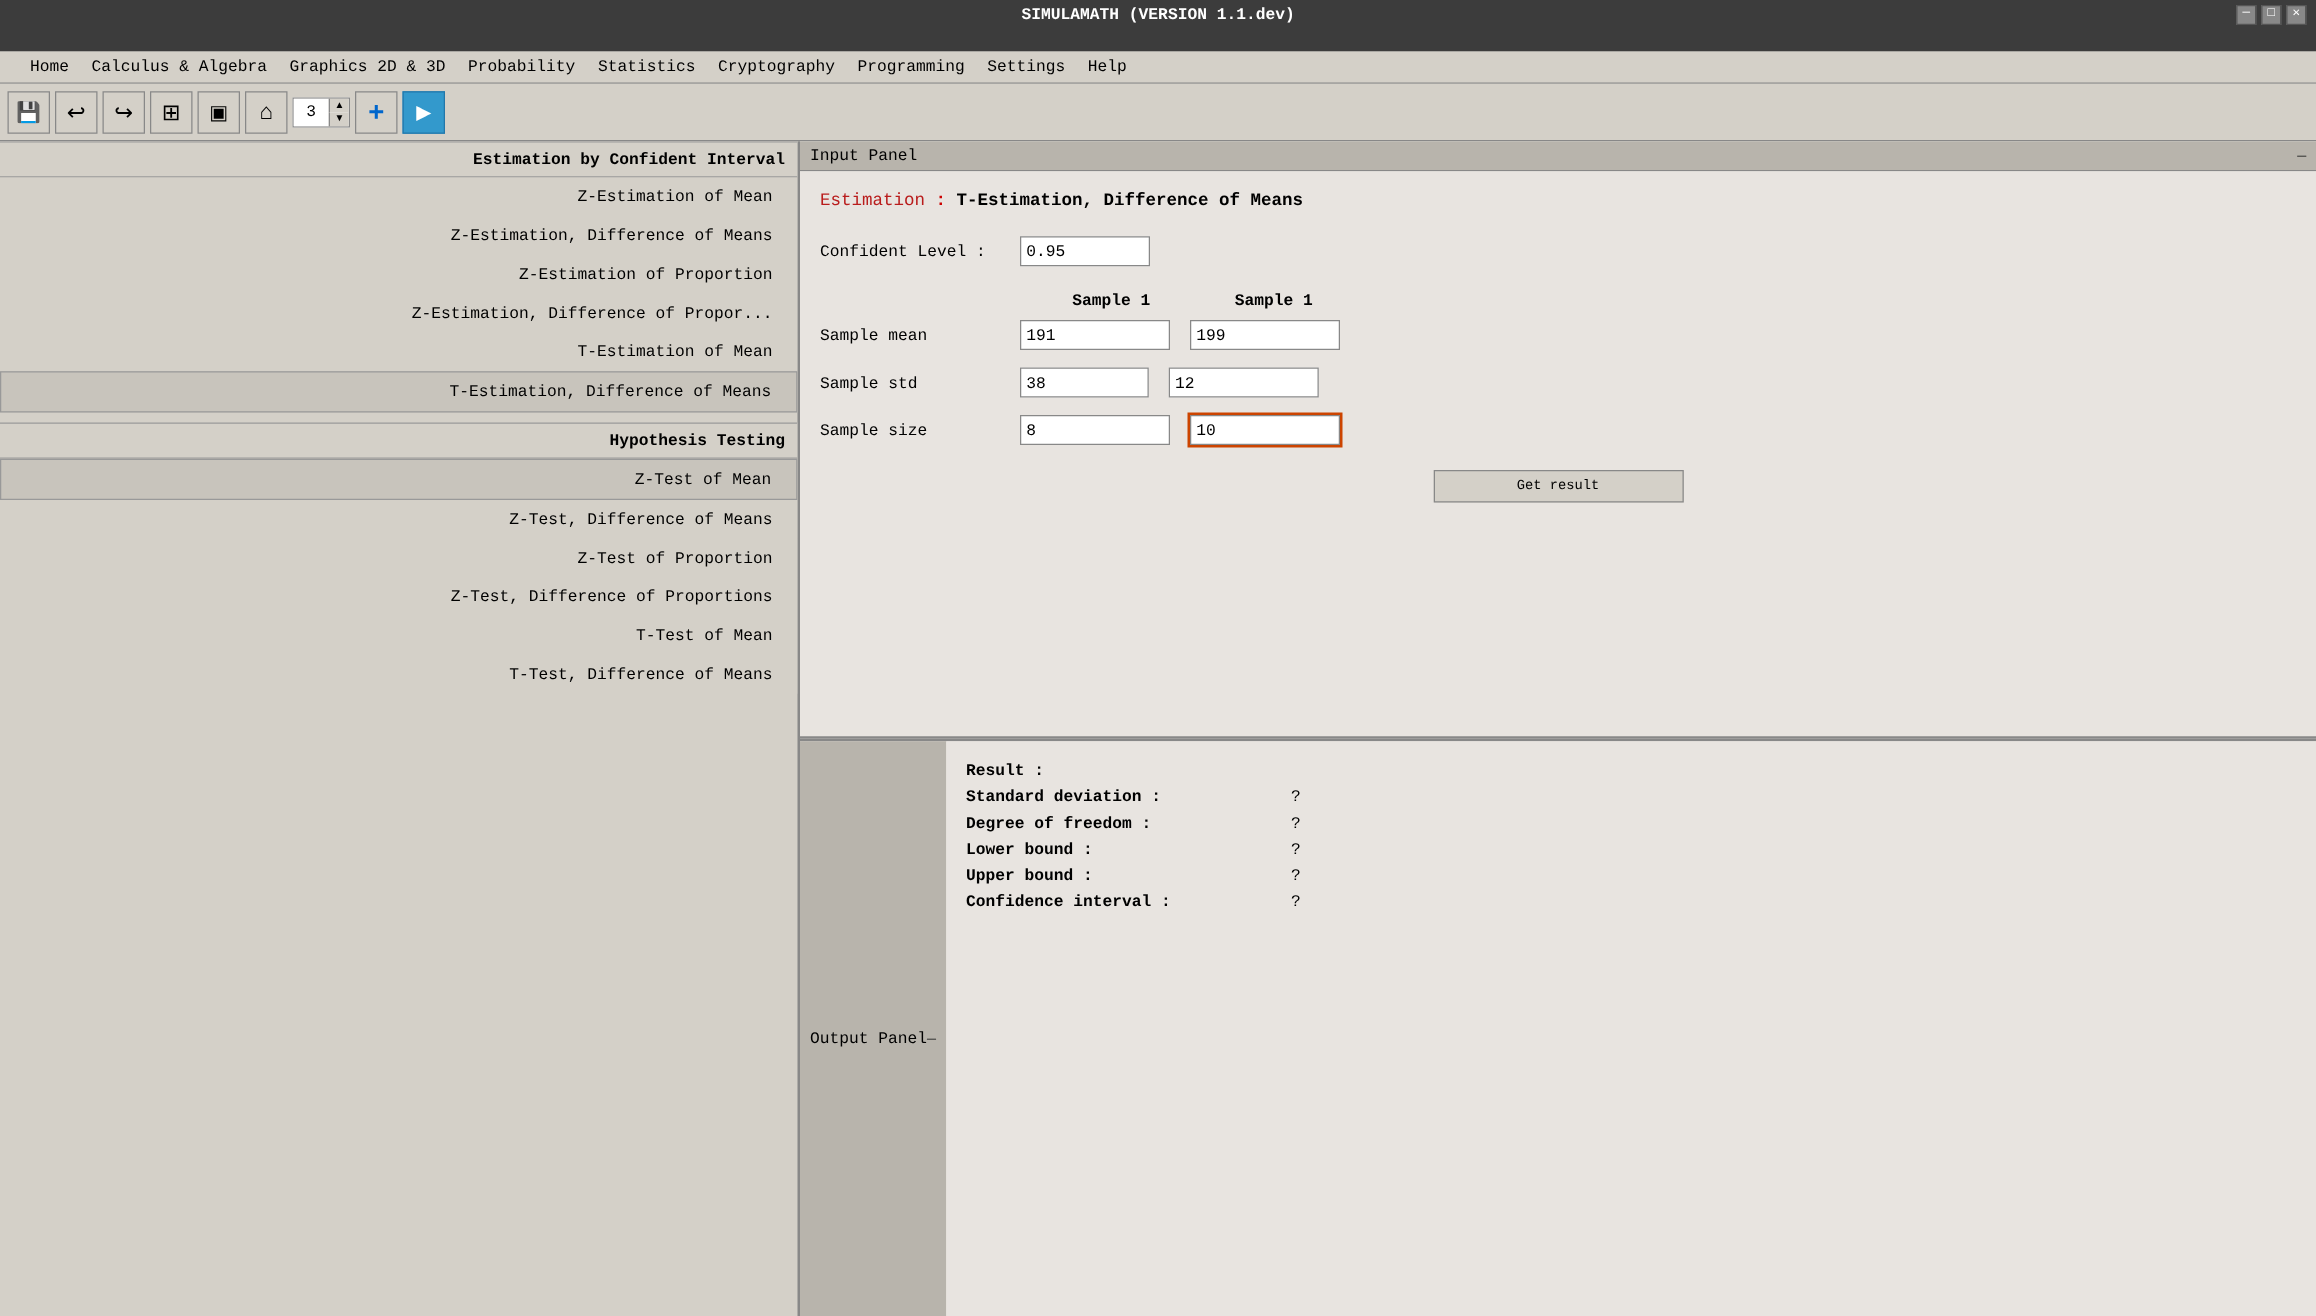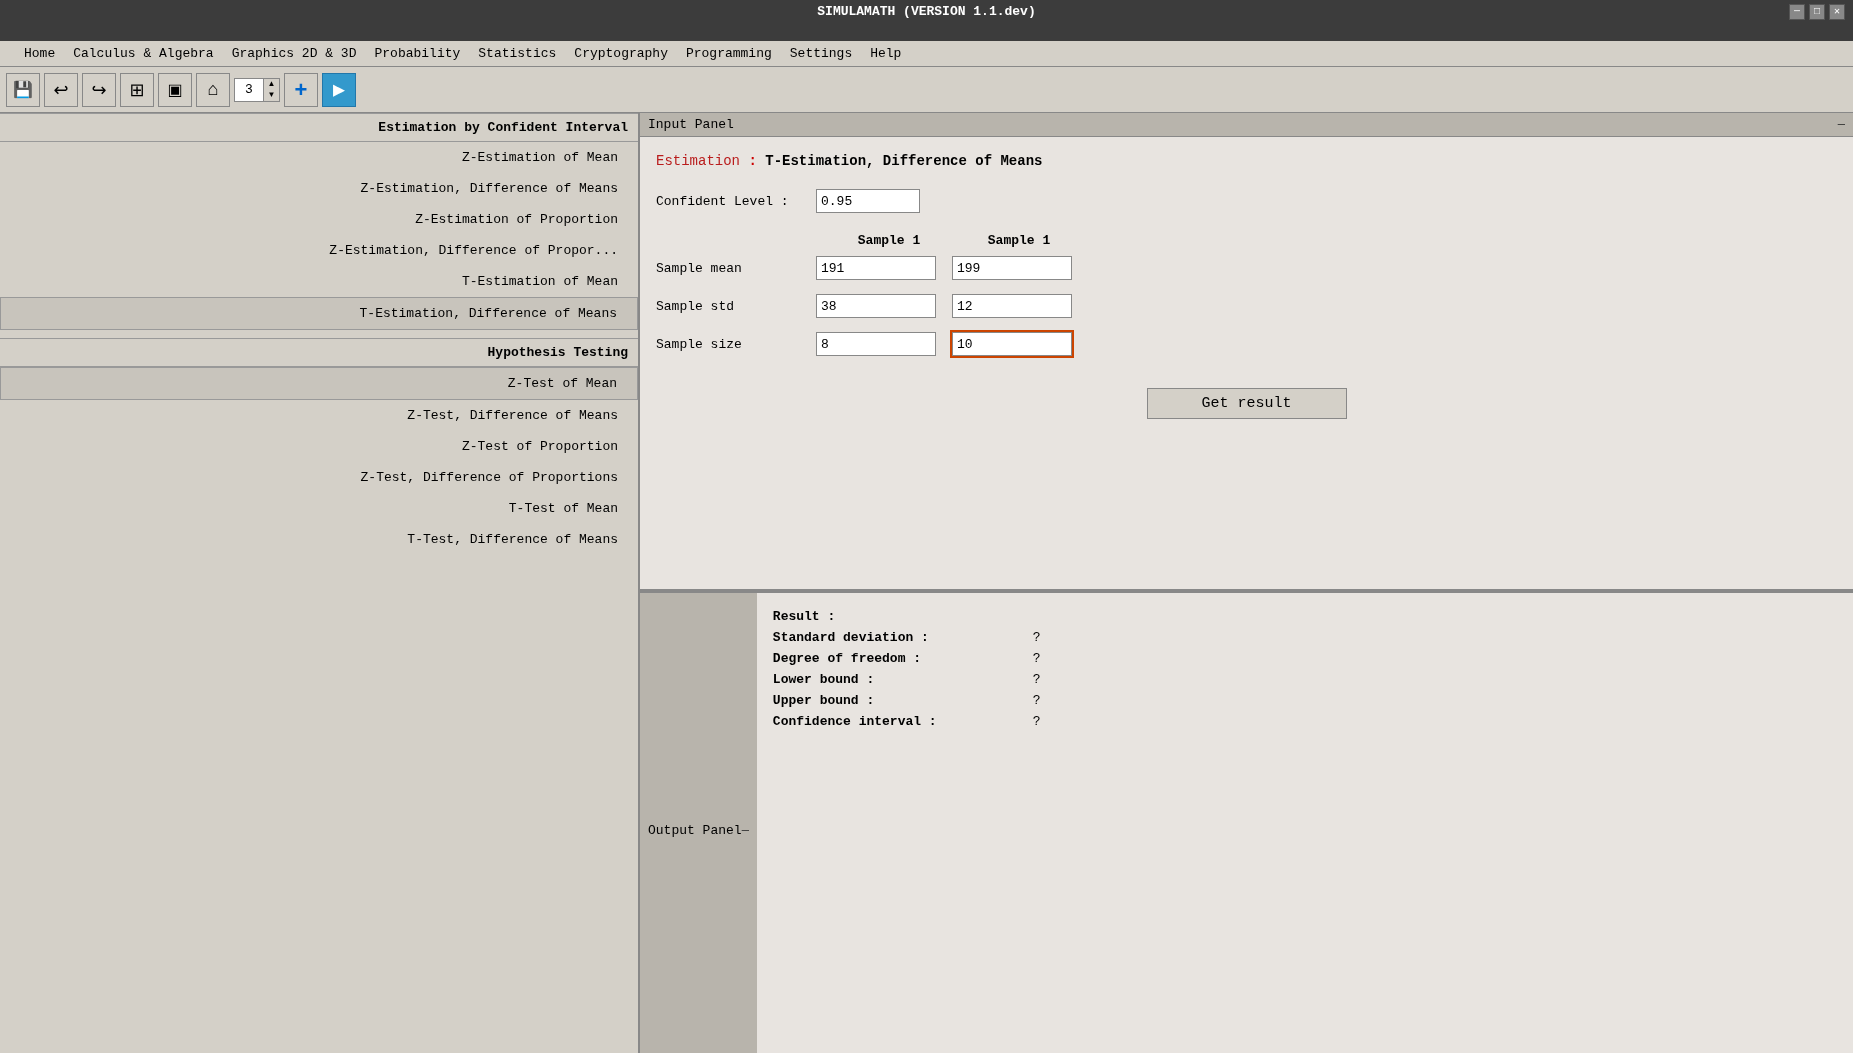--- a/index.html
+++ b/index.html
@@ -218,24 +218,24 @@
     .samples-row .form-label {
       width: 160px;
     }
     .samples-row .form-input {
       width: 120px;
       margin-right: 16px;
     }
 
     .get-result-btn {
       display: block;
-      margin: 16px auto;
+      margin: 4px auto;
       padding: 6px 40px;
       font-family: 'Courier New', monospace;
-      font-size: 15px;
+      font-size: 11px;
       background: #d4d0c8;
       border: 1px solid #888;
       cursor: pointer;
       min-width: 200px;
     }
 
     
     #output-panel {
       flex: 1;
       background: #e8e4e0;
@@ -377,21 +377,21 @@
         </div>
 
         <div class="samples-row">
           <span class="form-label">Sample mean</span>
           <input type="text" class="form-input" value="191" style="width: 120px; margin-right: 16px;">
           <input type="text" class="form-input" value="199" style="width: 120px;">
         </div>
 
         <div class="samples-row">
           <span class="form-label">Sample std</span>
-          <input type="text" class="form-input" value="38" style="width: 120px; margin-right: 16px;">
+          <input type="text" class="form-input" value="38" style="width: 103px; margin-right: 16px;">
           <input type="text" class="form-input" value="12" style="width: 120px;">
         </div>
 
         <div class="samples-row">
           <span class="form-label">Sample size</span>
           <input type="text" class="form-input" value="8" style="width: 120px; margin-right: 16px;">
           <input type="text" class="form-input active-input" value="10" style="width: 120px;">
         </div>
 
         <div style="display:flex; justify-content:center; margin-top:16px;">

